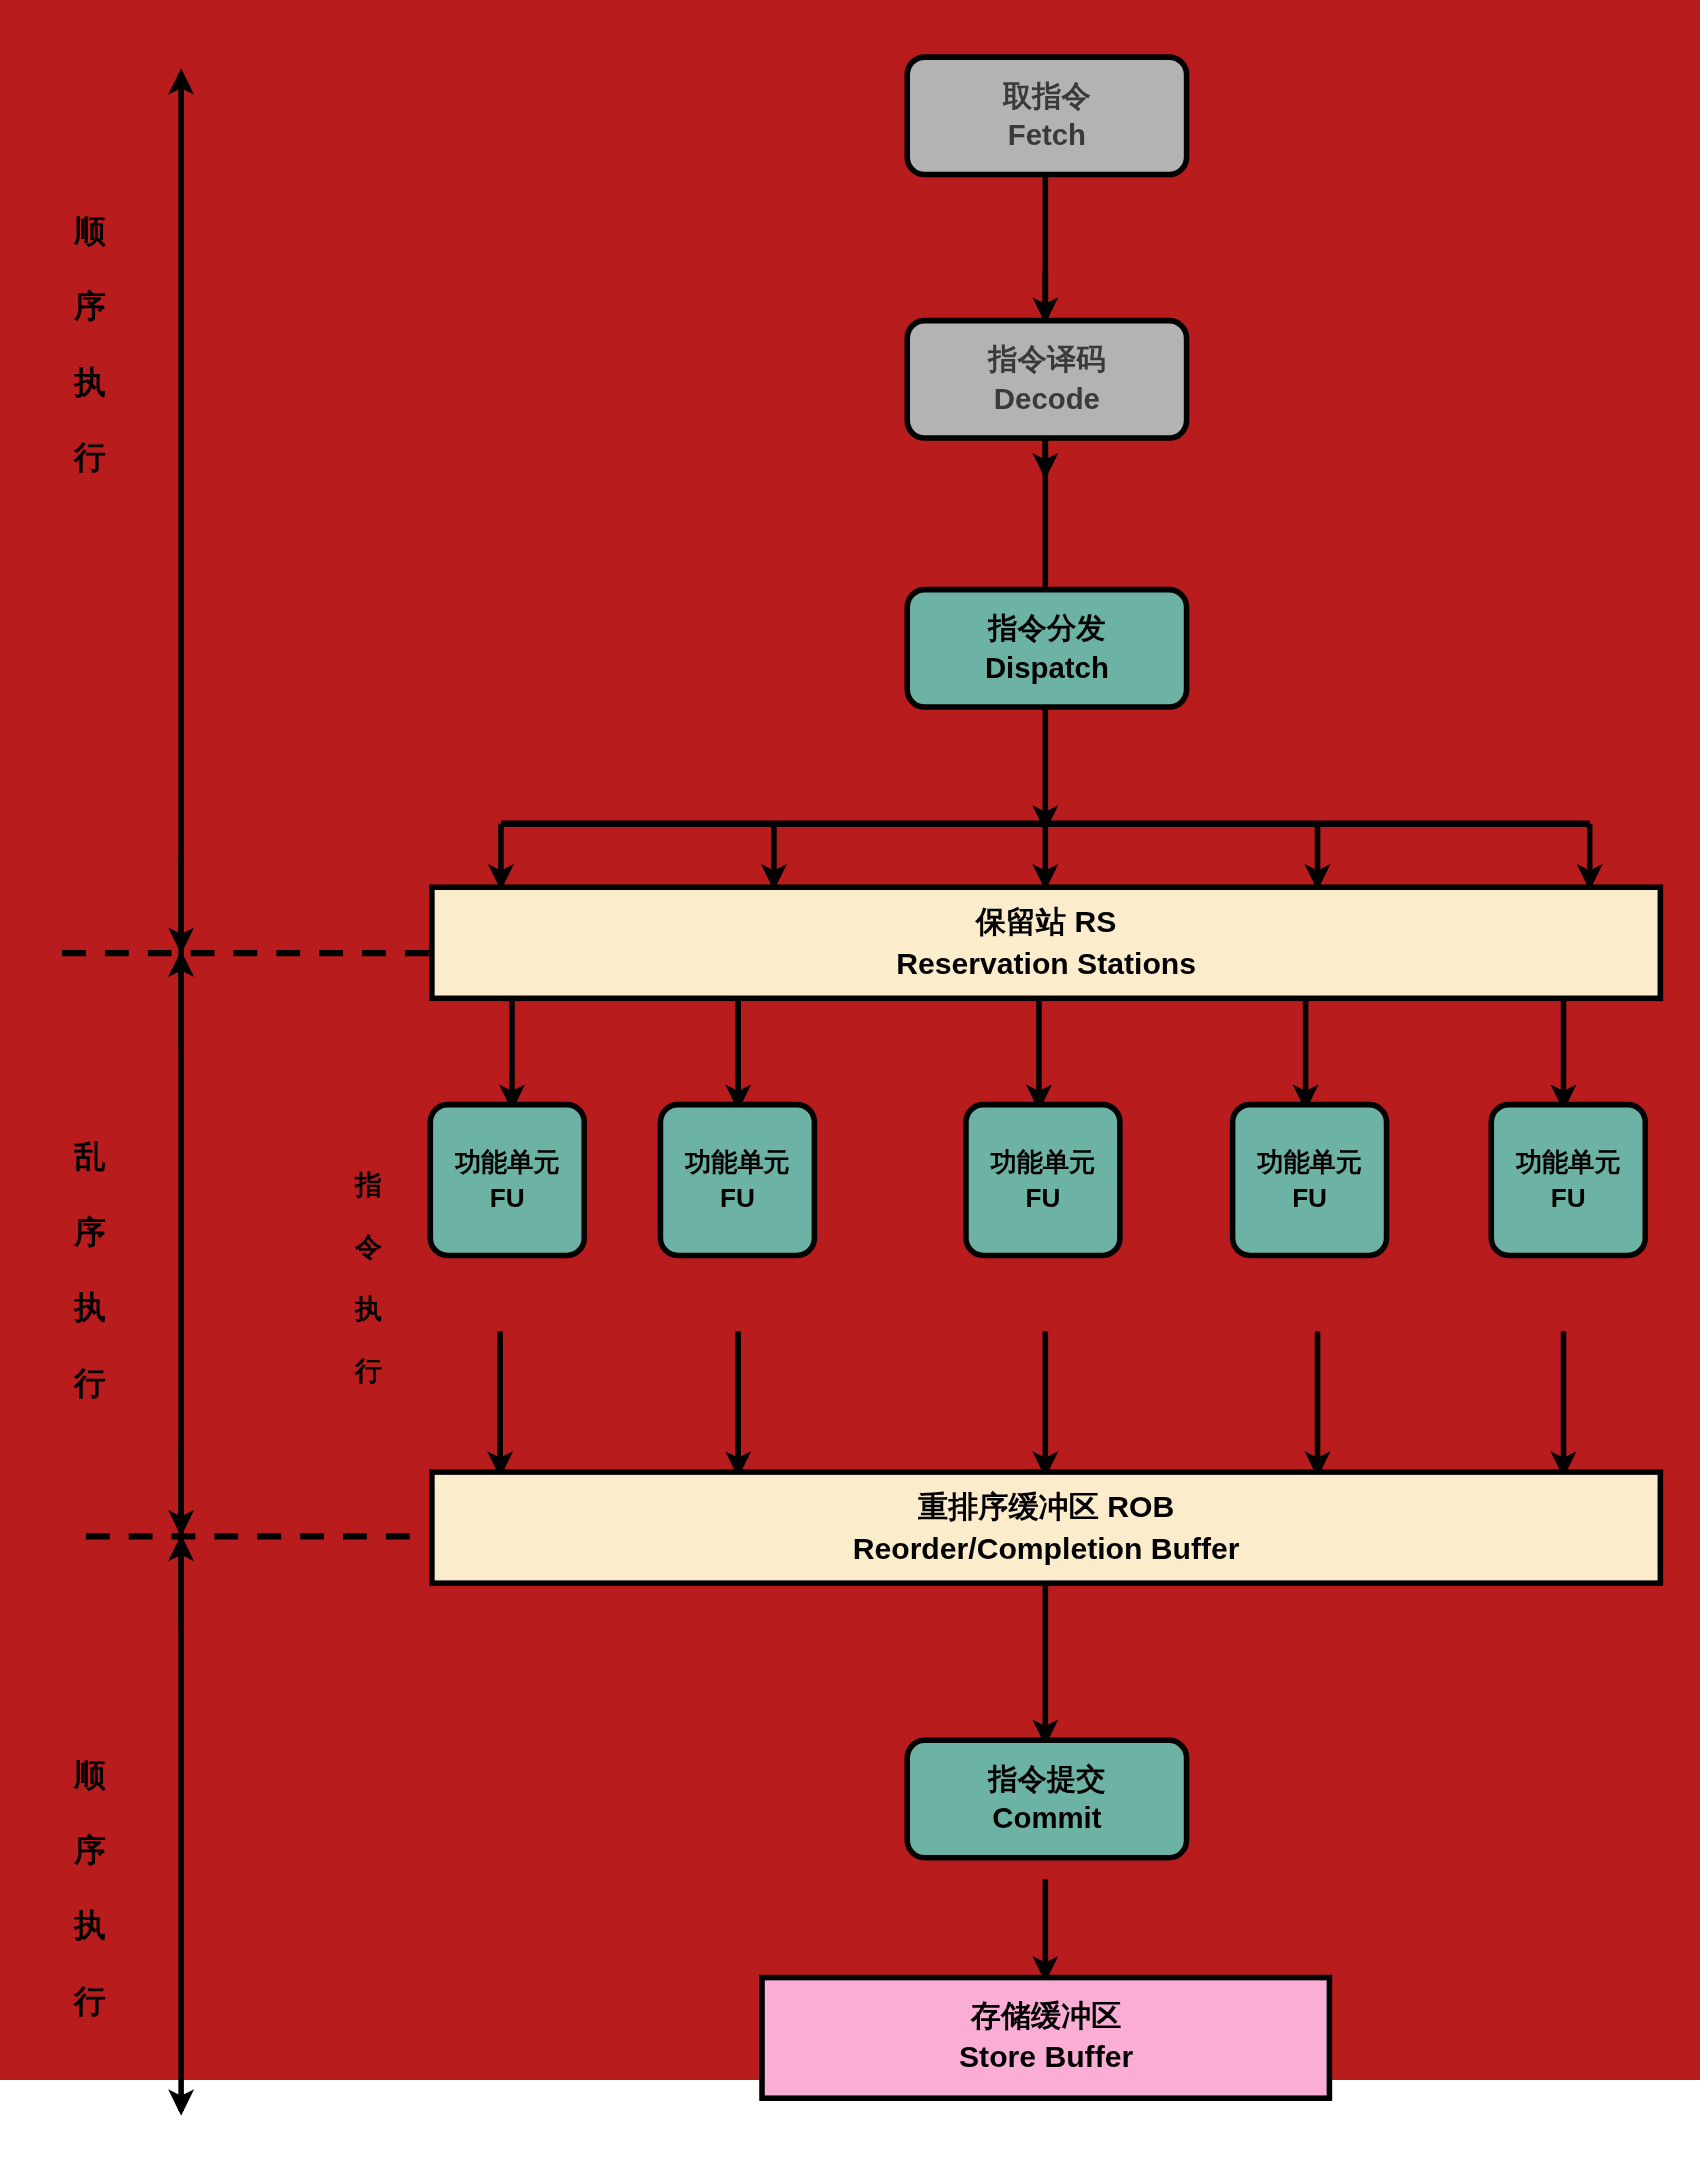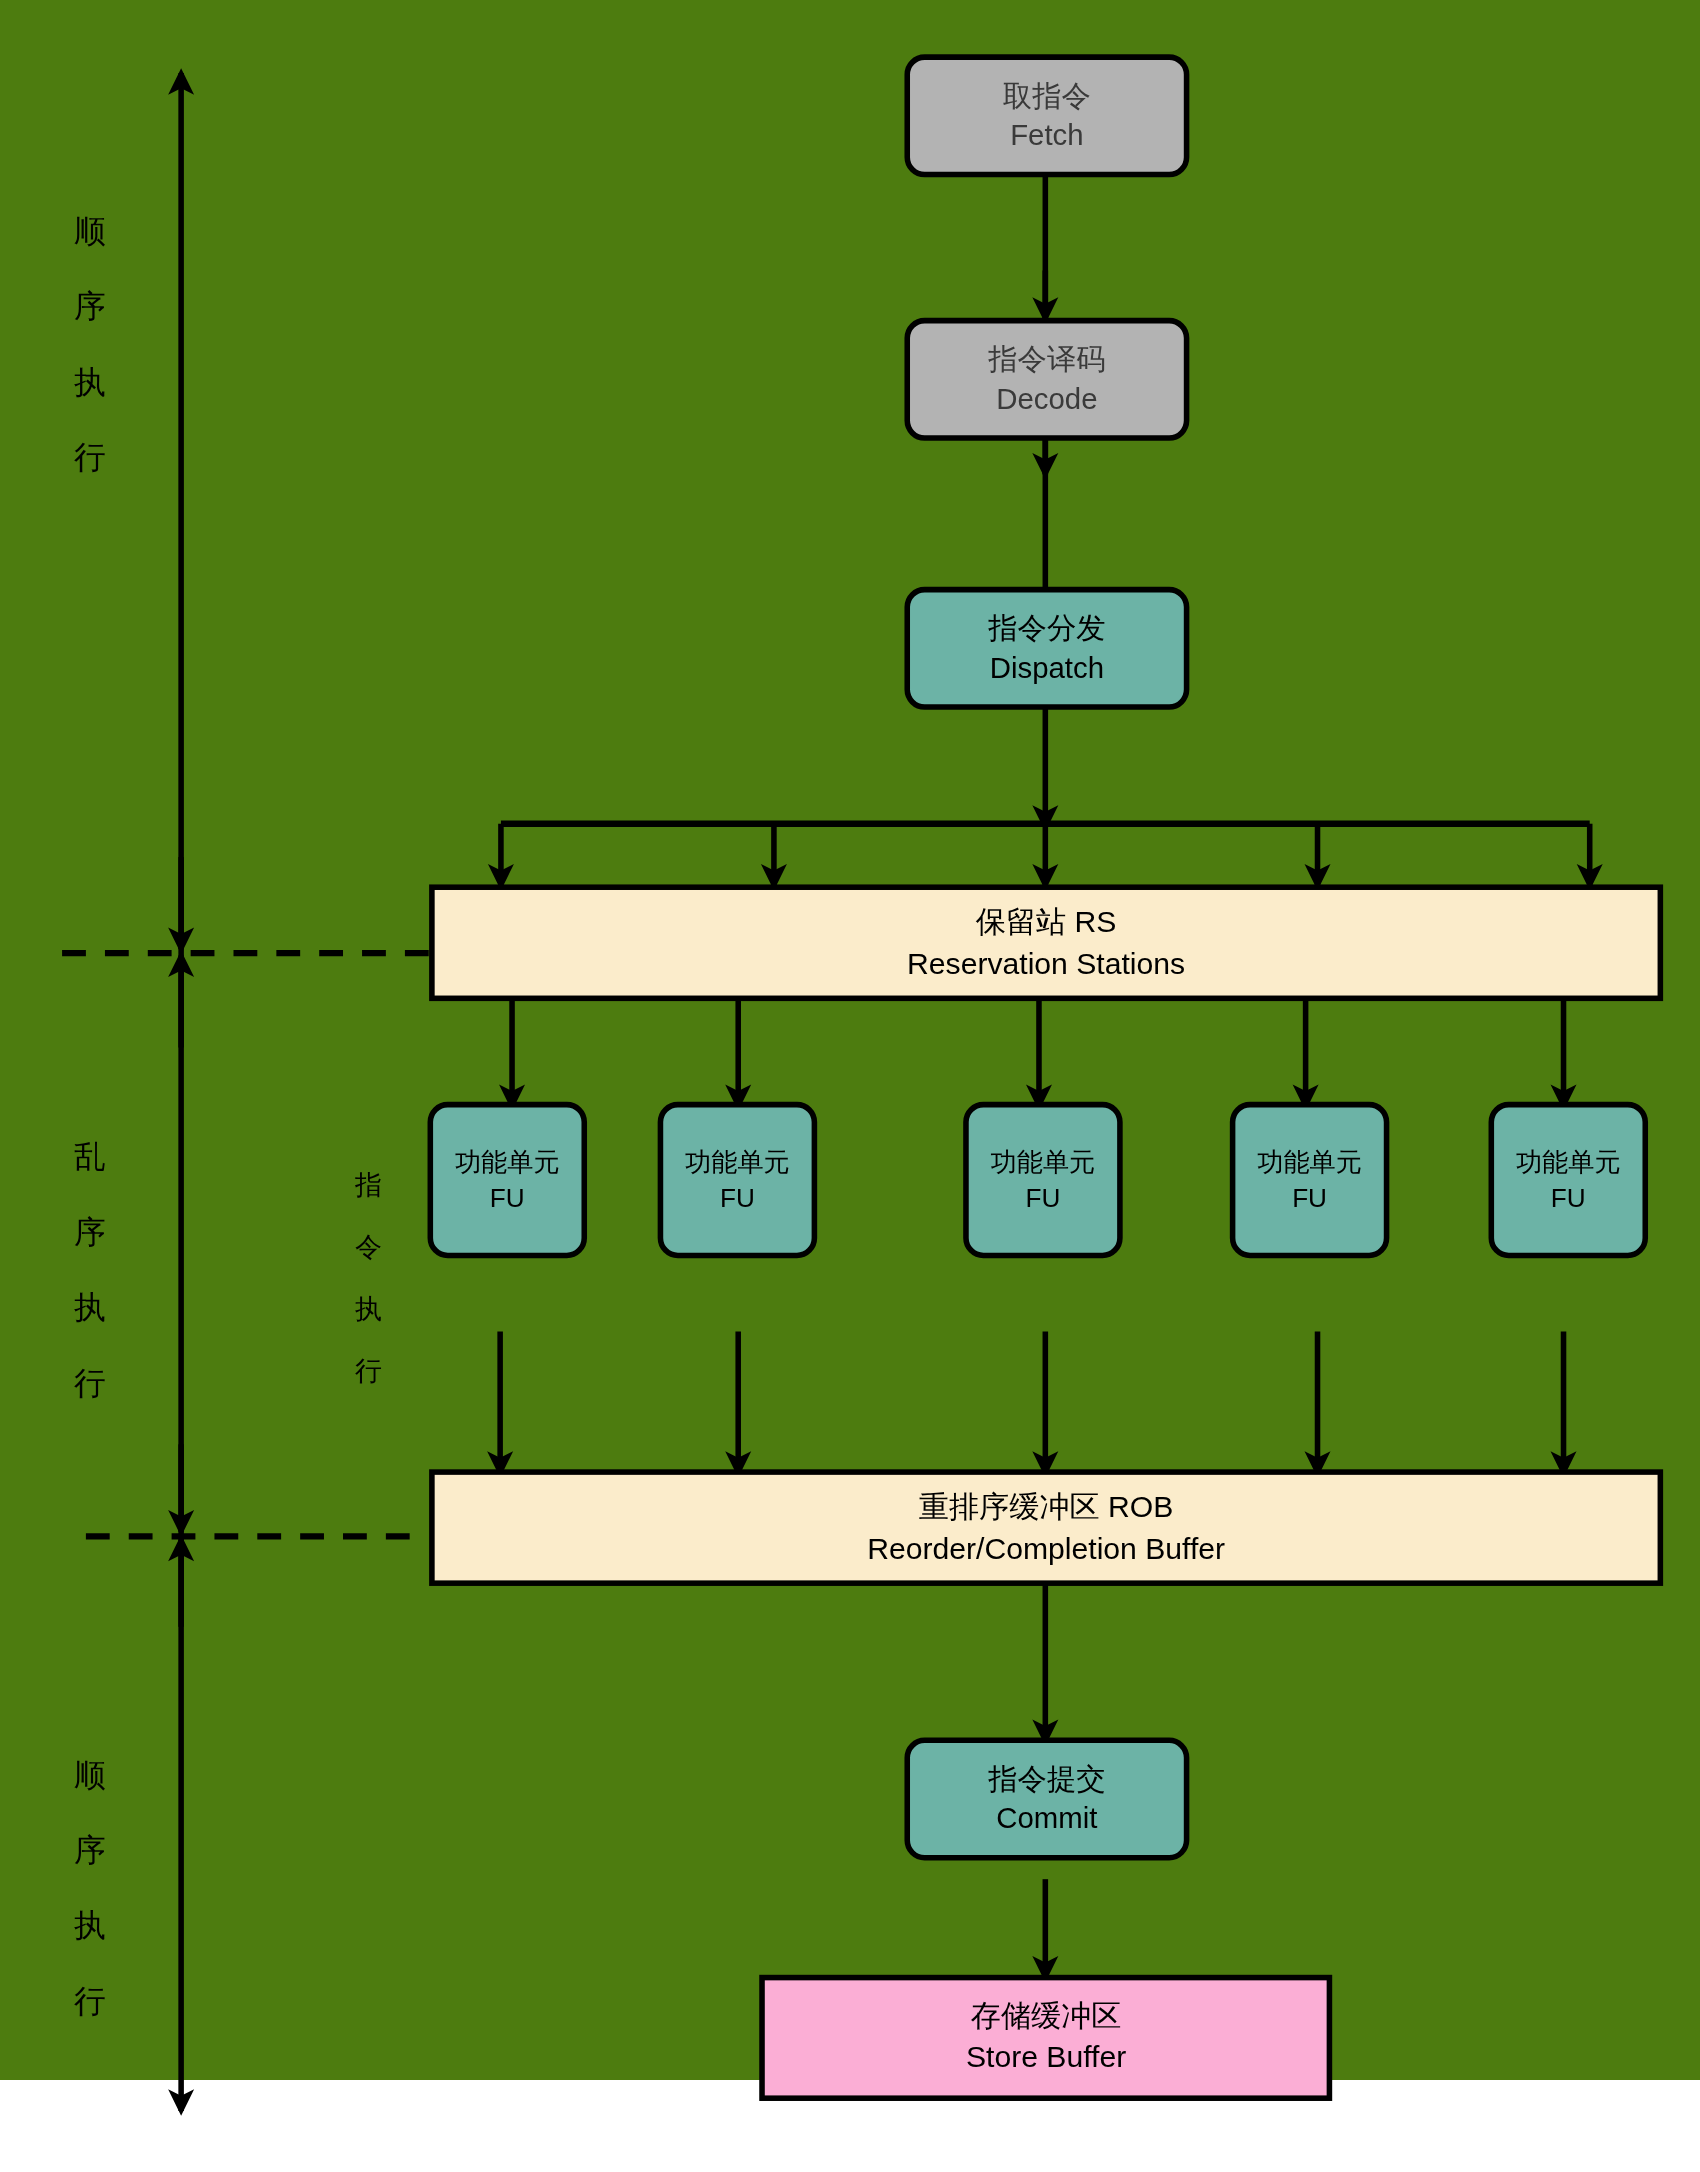--- a/index.html
+++ b/index.html
@@ -1,17 +1,17 @@
 <!DOCTYPE html>
 <html style="font-size:12.7px"><head>
 <meta charset="utf-8">
 <style>
   html,body{margin:0;padding:0;background:#ffffff;}
   body{width:1701px;height:2172px;font-family:"Liberation Sans","DejaVu Sans",sans-serif;overflow:hidden;}
-  #stage{position:relative;width:1701px;height:2080px;background:#4d7c0f;}
+  #stage{position:relative;width:1701px;height:2080px;background:#b91c1c;font-weight:bold;}
   svg#diagram{position:absolute;left:0;top:0;width:1701px;height:2172px;display:block;}
   .node-rect{stroke:#000;stroke-width:7;}
   .node-rect.grey{fill:#b3b3b3;}
   .node-rect.teal{fill:#6cb3a6;}
   .node-rect.cream{fill:#fbeccb;}
   .node-rect.pink{fill:#fbaed5;}
   .node-label{font-family:"Liberation Sans","DejaVu Sans",sans-serif;text-anchor:middle;fill:#000;}
   .node-label.grey-txt{fill:#3a3a3a;}
   .lbl-cn{font-size:37px;}
   .lbl-en{font-size:37px;}

